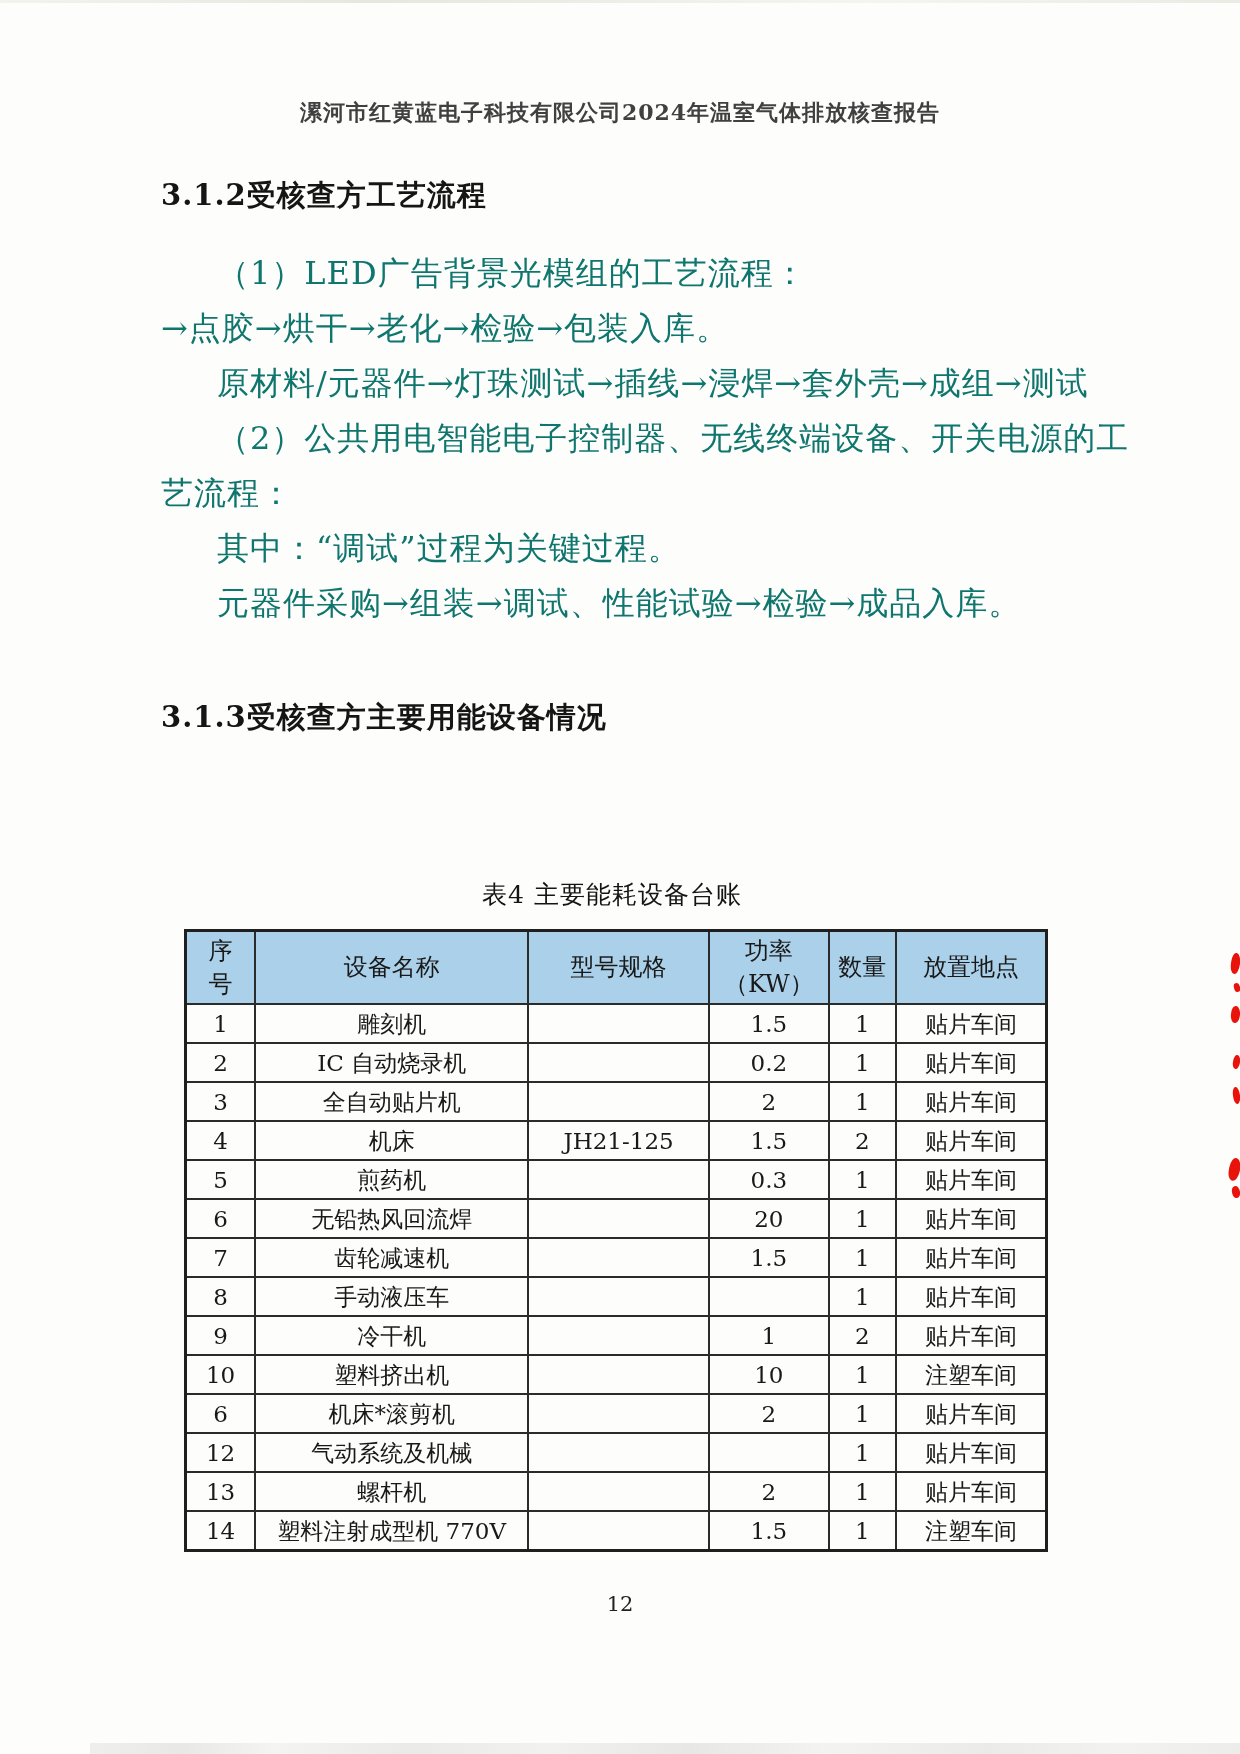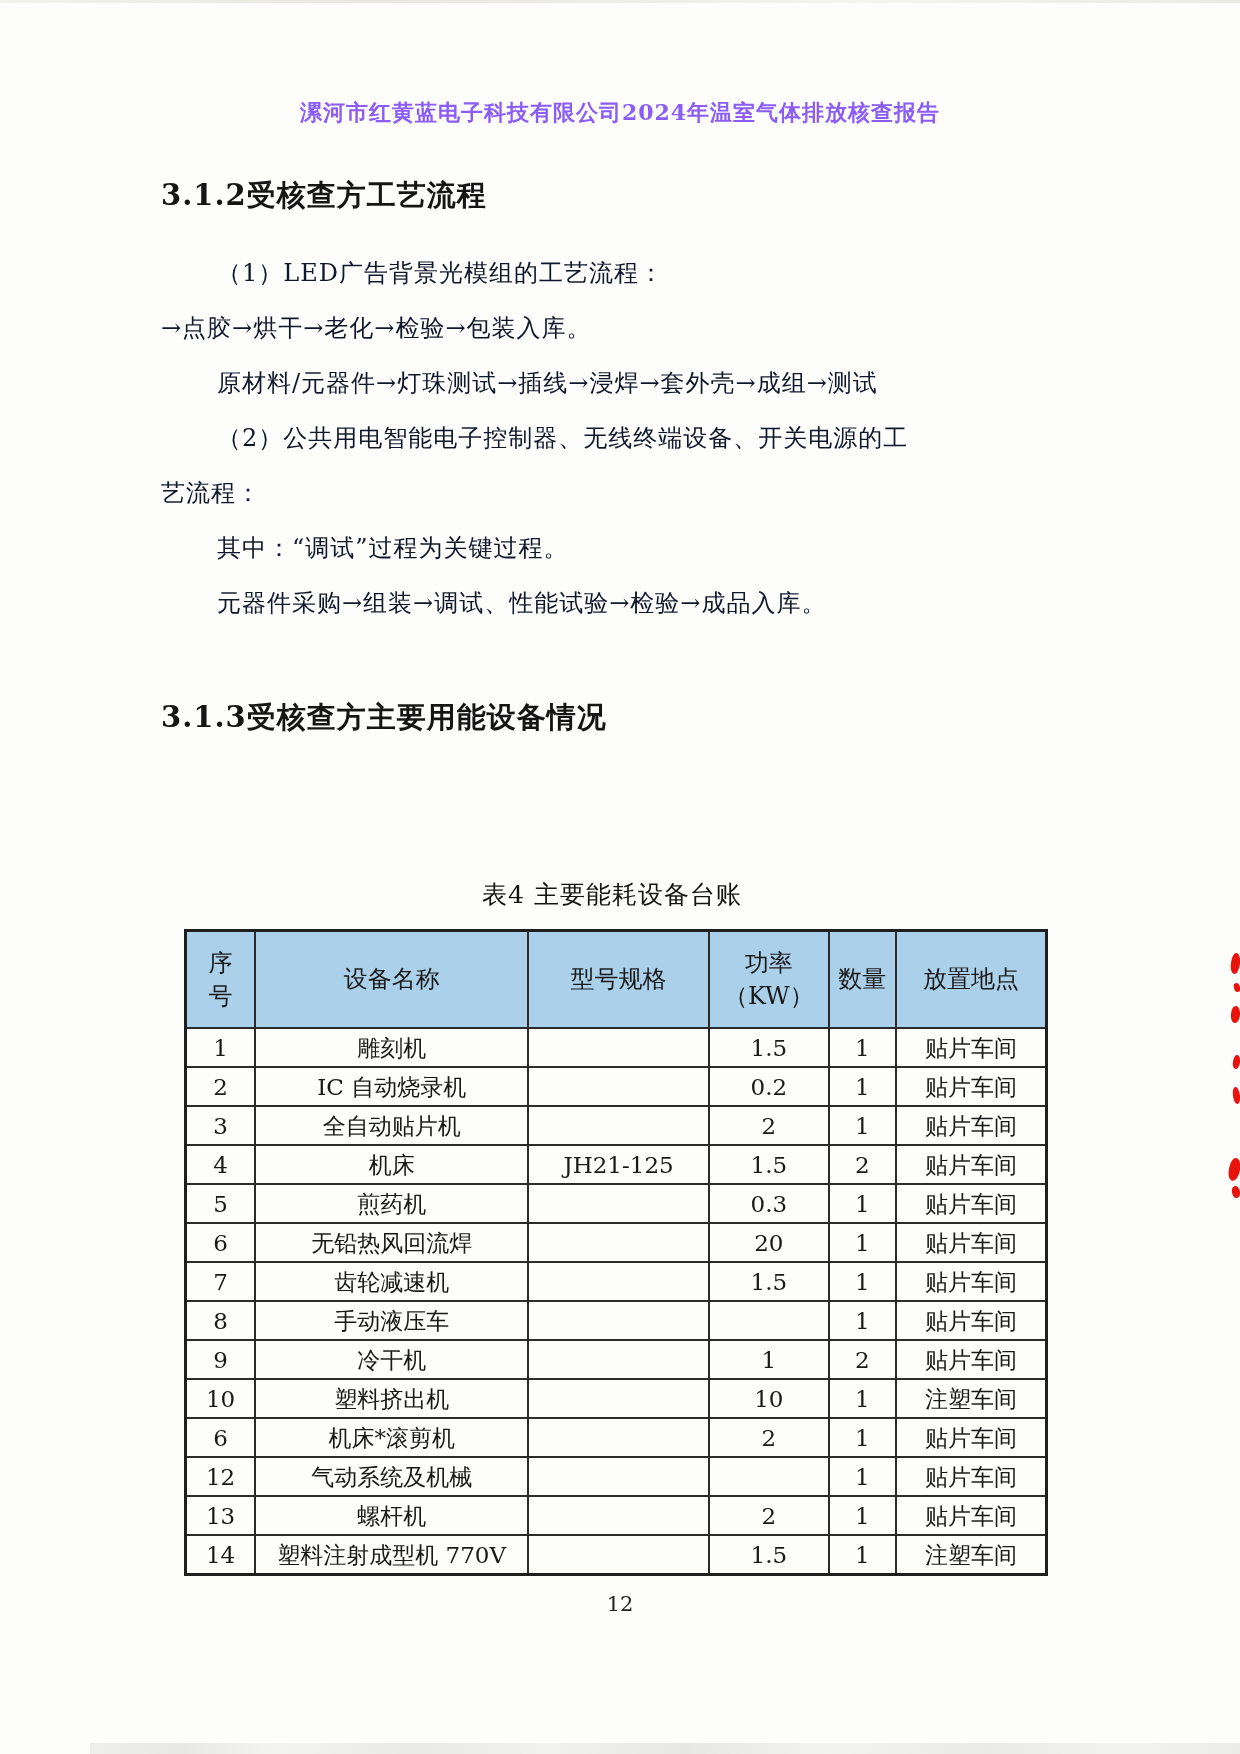--- a/index.html
+++ b/index.html
@@ -20,36 +20,36 @@
     position:absolute;bottom:0;left:90px;right:0;height:11px;
     background:linear-gradient(to right,
       #ececea 0%,#e4e4e2 8%,#f2f2f0 16%,#e6e6e4 28%,#efefed 40%,
       #e3e3e1 52%,#f1f1ef 64%,#e7e7e5 78%,#f0f0ee 90%,#e9e9e7 100%);
     opacity:.85;
   }
   
   .doc-header{
     position:absolute;top:98px;left:0;width:100%;
     text-align:center;font-size:22px;letter-spacing:1px;
-    font-weight:bold;color:#8b5cf6;
+    font-weight:bold;color:#404040;
   }
   
   .section{position:absolute;left:161px;width:878px;}
   #sec312{top:176px;}
   #sec313{top:698px;}
   .sec-heading{
     margin:0;font-size:29px;line-height:38px;letter-spacing:1px;
     font-weight:bold;color:#151515;
     font-family:"DejaVu Serif","Liberation Serif",serif;
   }
   #sec312 .lines{margin-top:32px;}
   #sec313 .lines{margin-top:24px;}
   .line{
-    font-size:24px;line-height:55px;letter-spacing:1px;
-    white-space:nowrap;color:#0f172a;
+    font-size:32px;line-height:55px;letter-spacing:1px;
+    white-space:nowrap;color:#0f766e;
   }
   .line.indent{padding-left:56px;}
   
   .table-title{
     position:absolute;top:878px;left:173px;width:878px;
     text-align:center;font-size:25px;font-weight:normal;letter-spacing:1px;
     color:#141414;
   }
   
   .device-table{
@@ -61,21 +61,21 @@
     border:2px solid #2b2b2b;
     text-align:center;vertical-align:middle;
     padding:0 4px;overflow:hidden;
   }
   .device-table{border:3px solid #1f1f1f;}
   .device-table thead th{
     background:#abd0e9;
     font-weight:normal;font-size:24px;line-height:33px;
     height:71px;
   }
-  .device-table thead th.seq{padding:12px 20px;font-family:Liberation Serif, serif;}
+  .device-table thead th.seq{padding:0 20px;font-family:Liberation Serif, serif;}
   .device-table tbody td{height:37px;line-height:36px;font-size:23px;}
   .col-seq{width:8.1%;}
   .col-name{width:31.7%;}
   .col-model{width:21.0%;}
   .col-power{width:13.9%;}
   .col-qty{width:7.8%;}
   .col-loc{width:17.5%;}
   
   .page-number{
     position:absolute;top:1592px;left:0;width:1240px;

